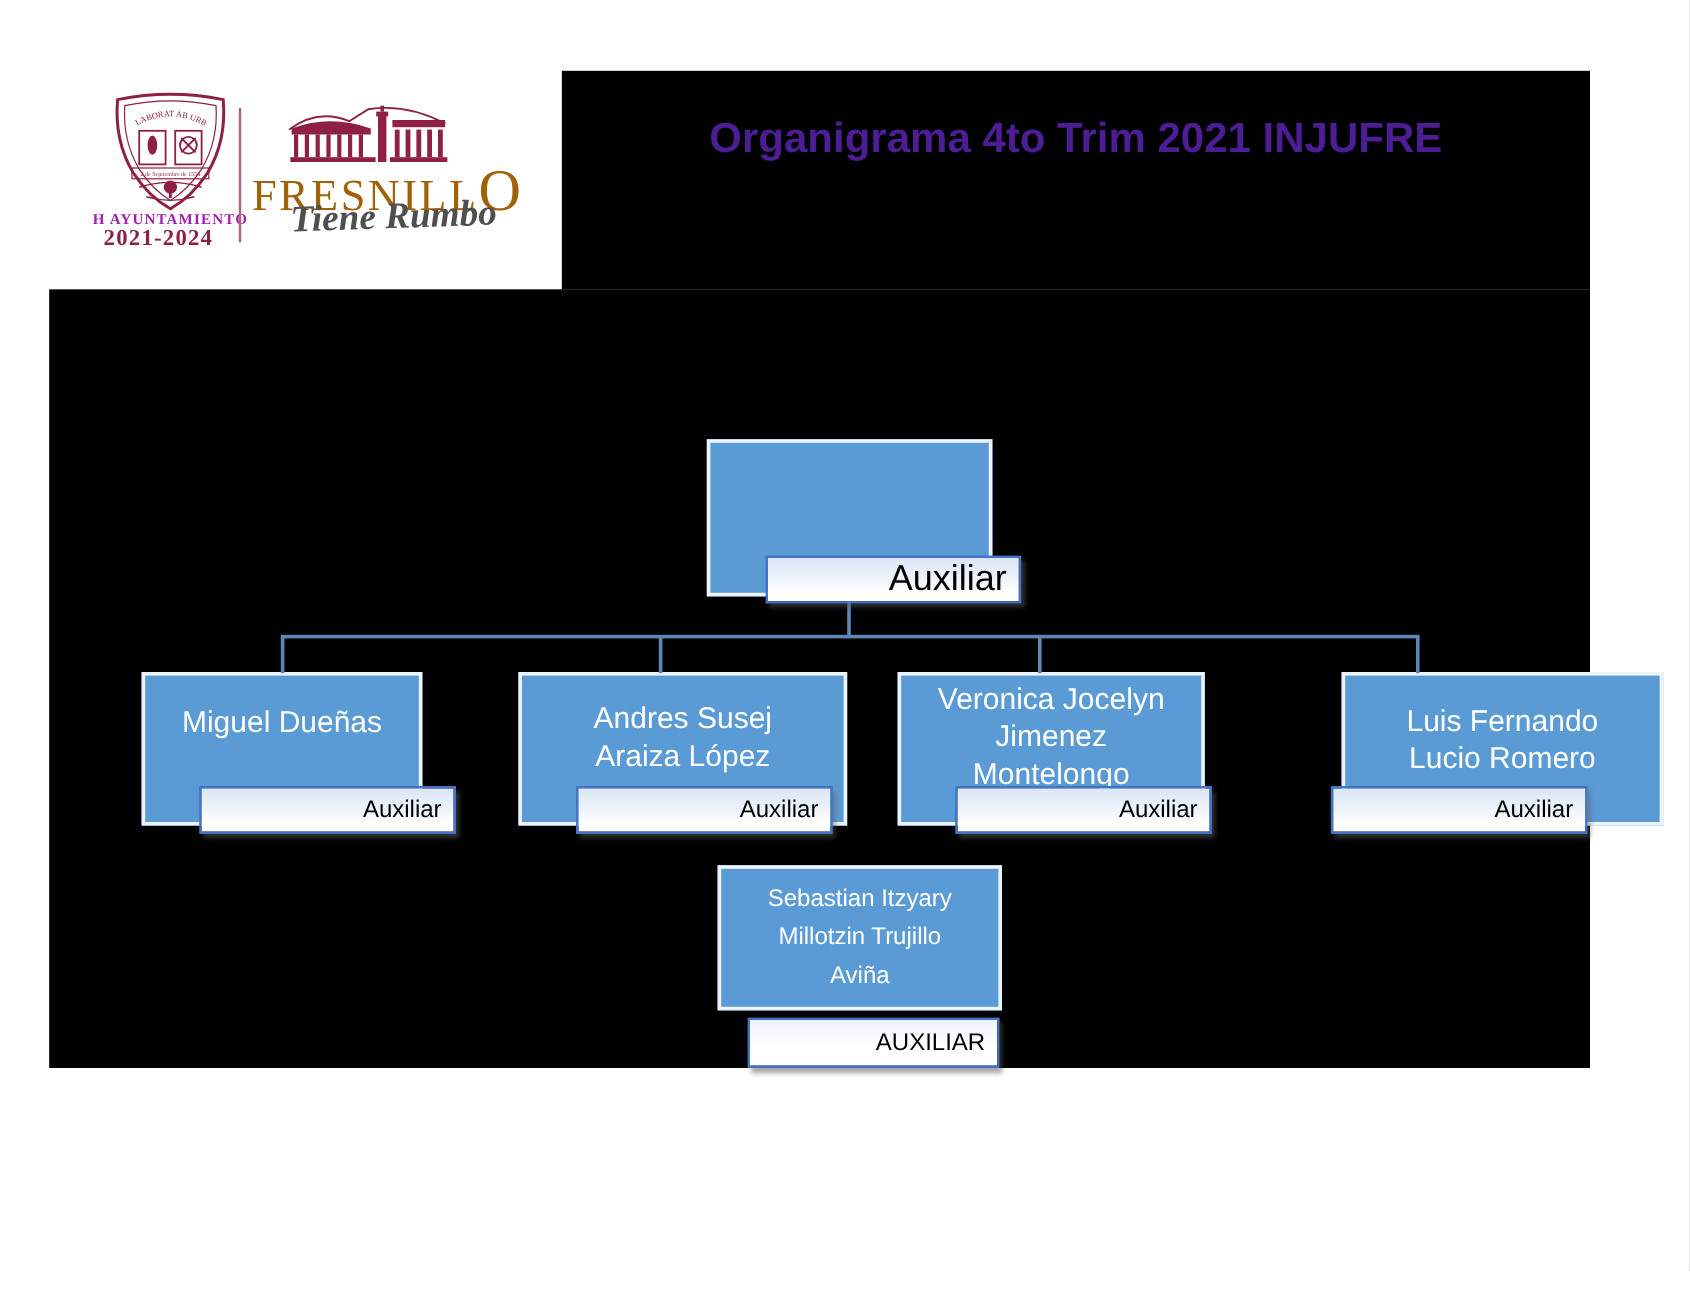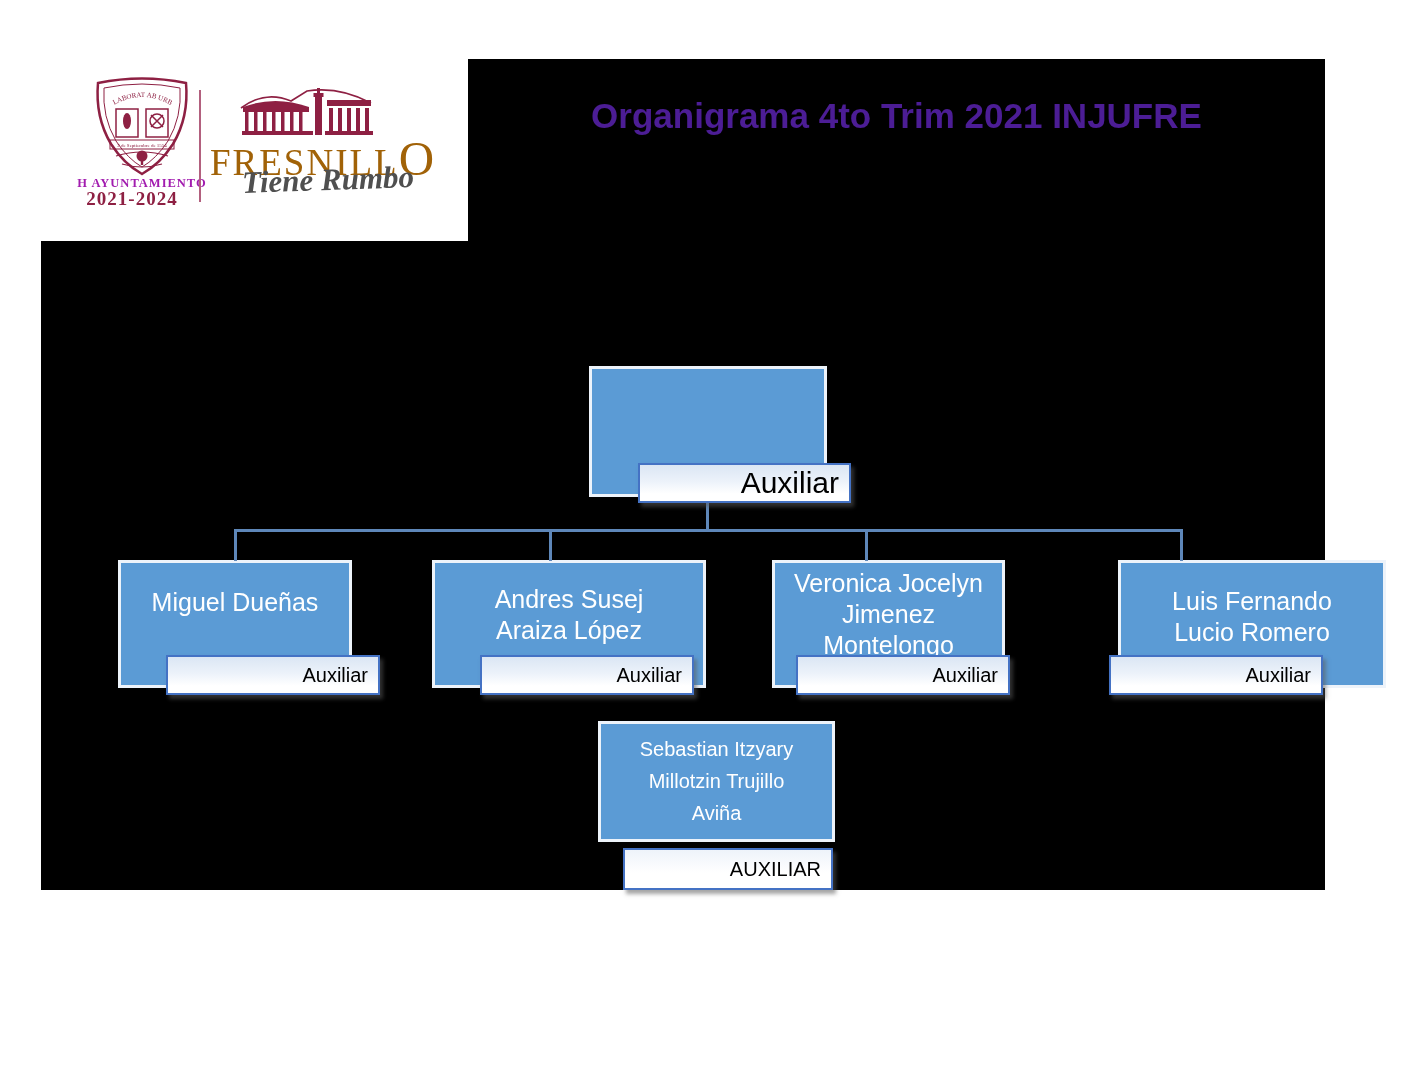--- a/index.html
+++ b/index.html
@@ -48,21 +48,21 @@
 
   .v-root{left:706px;top:501px;width:3px;height:29px;}
   .h-main{left:234px;top:529px;width:949px;height:3px;}
   .v-d1{left:234px;top:531px;width:3px;height:30px;}
   .v-d2{left:549px;top:531px;width:3px;height:30px;}
   .v-d3{left:865px;top:531px;width:3px;height:30px;}
   .v-d4{left:1180px;top:531px;width:3px;height:30px;}
 
   .m1{left:118px;top:560px;width:234px;height:128px;padding-top:24px;}
   .m2{left:432px;top:560px;width:274px;height:128px;padding-top:21px;}
-  .m3{left:748px;top:560px;width:233px;height:128px;padding-top:5px;margin-left:24px;}
+  .m3{left:748px;top:560px;width:256px;height:128px;padding-top:5px;}
   .m4{left:1118px;top:560px;width:268px;height:128px;padding-top:23px;}
 
   .t1{left:166px;top:655px;width:214px;height:40px;}
   .t2{left:480px;top:655px;width:214px;height:40px;}
   .t3{left:796px;top:655px;width:214px;height:40px;}
   .t4{left:1109px;top:655px;width:214px;height:40px;}
 
   .s1{left:598px;top:721px;width:237px;height:121px;padding-top:9px;font-size:20px;line-height:32px;}
   .st1{left:623px;top:848px;width:210px;height:42px;
        background:linear-gradient(180deg,#eef3fa 0%,#ffffff 60%);}

